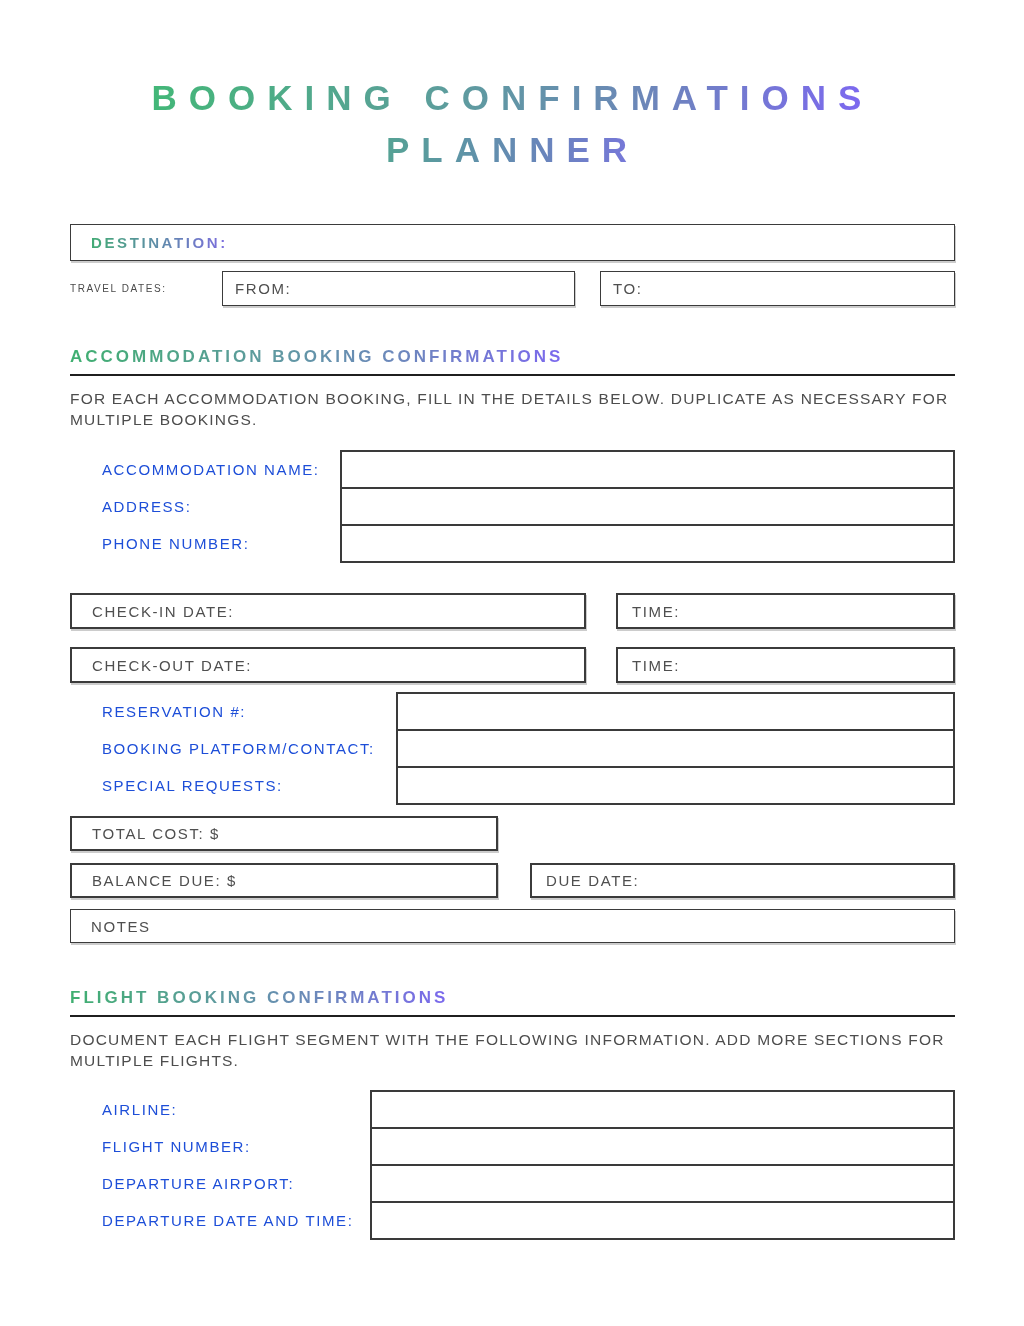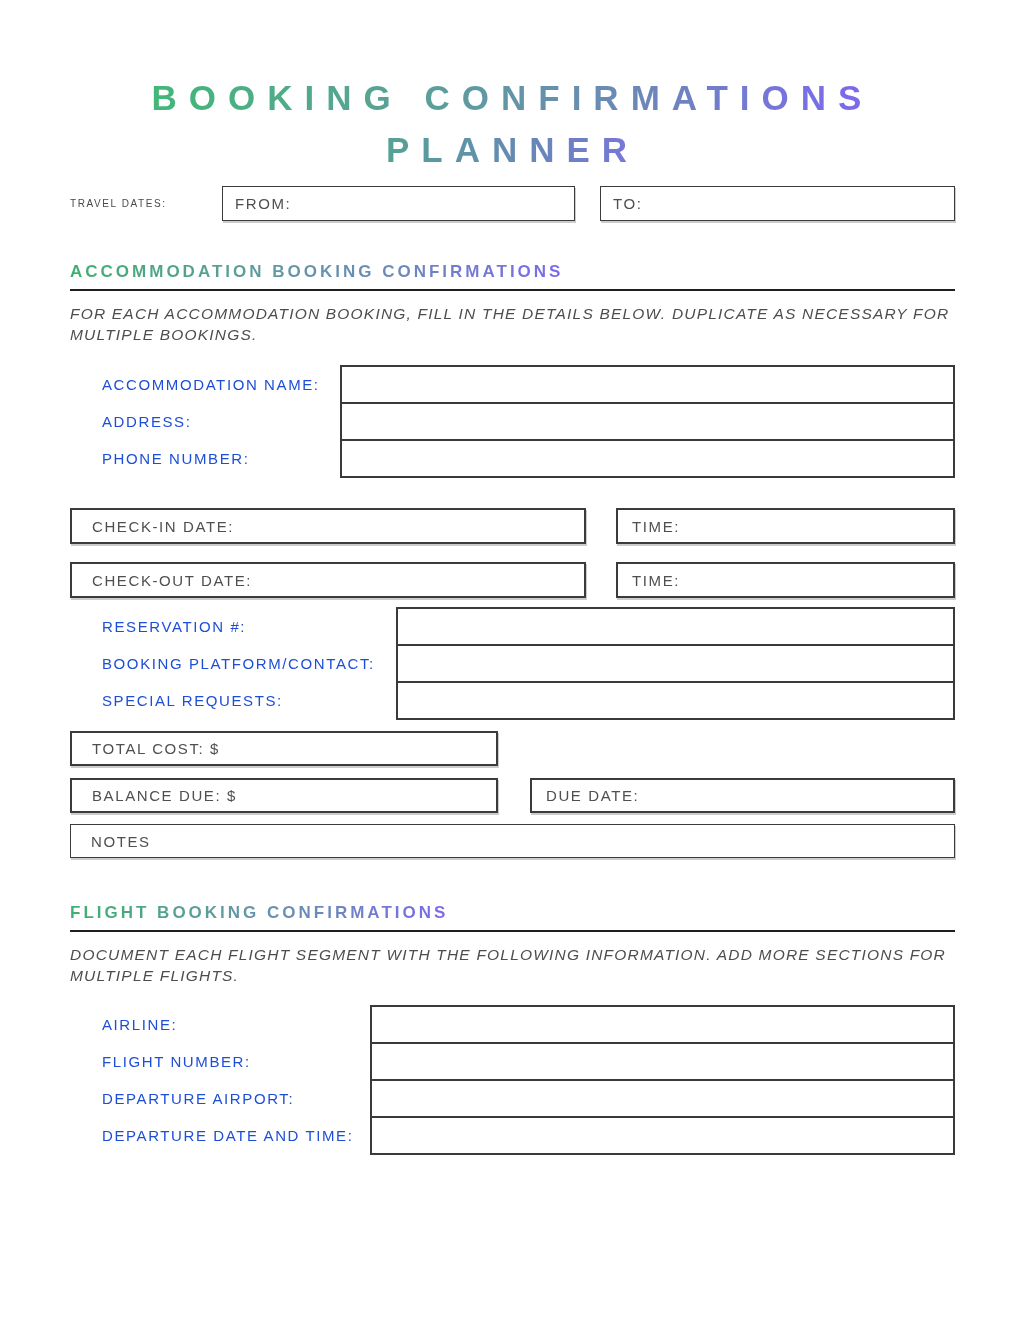--- a/index.html
+++ b/index.html
@@ -81,21 +81,20 @@
   }
   .heading-accommodation { margin-top: 40px; }
   .heading-flight { margin-top: 44px; }
   .section-rule { border: none; border-top: 2px solid #1f1f1f; margin: 6px 0 0 0; }
   .instructions {
     margin: 12px 0 0 0;
     font-size: 15.5px;
     letter-spacing: 1.2px;
     line-height: 21px;
     color: #4d4d4d;
-    font-style: italic;
   }
 
   
   .field-group { margin-top: 20px; }
   .field-row { display: flex; }
   .field-row + .field-row { margin-top: -2px; }
   .field-row-label {
     display: flex; align-items: center;
     font-size: 15px; letter-spacing: 1.6px; color: #1d4ed8; margin-left: 32px;
   }
@@ -127,20 +126,23 @@
 </head>
 <body>
 
 <div class="page">
 
   <h1 class="page-title">
     <span class="grad-line-1">BOOKING CONFIRMATIONS</span><br>
     <span class="grad-line-2">PLANNER</span>
   </h1>
 
+  <div class="box destination-box">
+    <span class="destination-label">DESTINATION:</span>
+  </div>
 
   <div class="travel-row">
     <span class="travel-label">TRAVEL DATES:</span>
     <div class="box from-box">
       <span class="box-label">FROM:</span>
     </div>
     <div class="box to-box">
       <span class="box-label">TO:</span>
     </div>
   </div>

